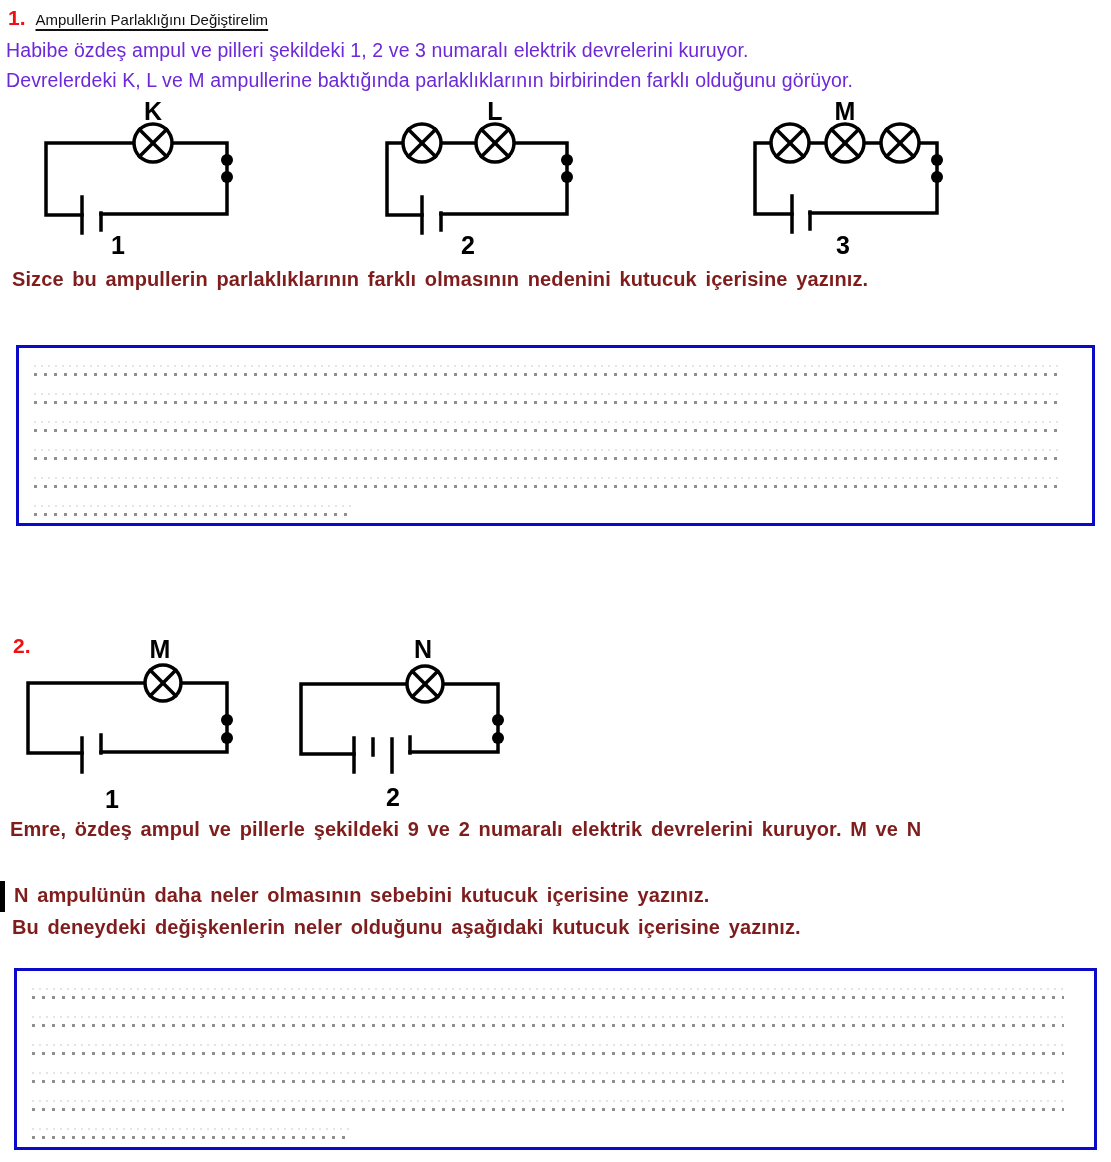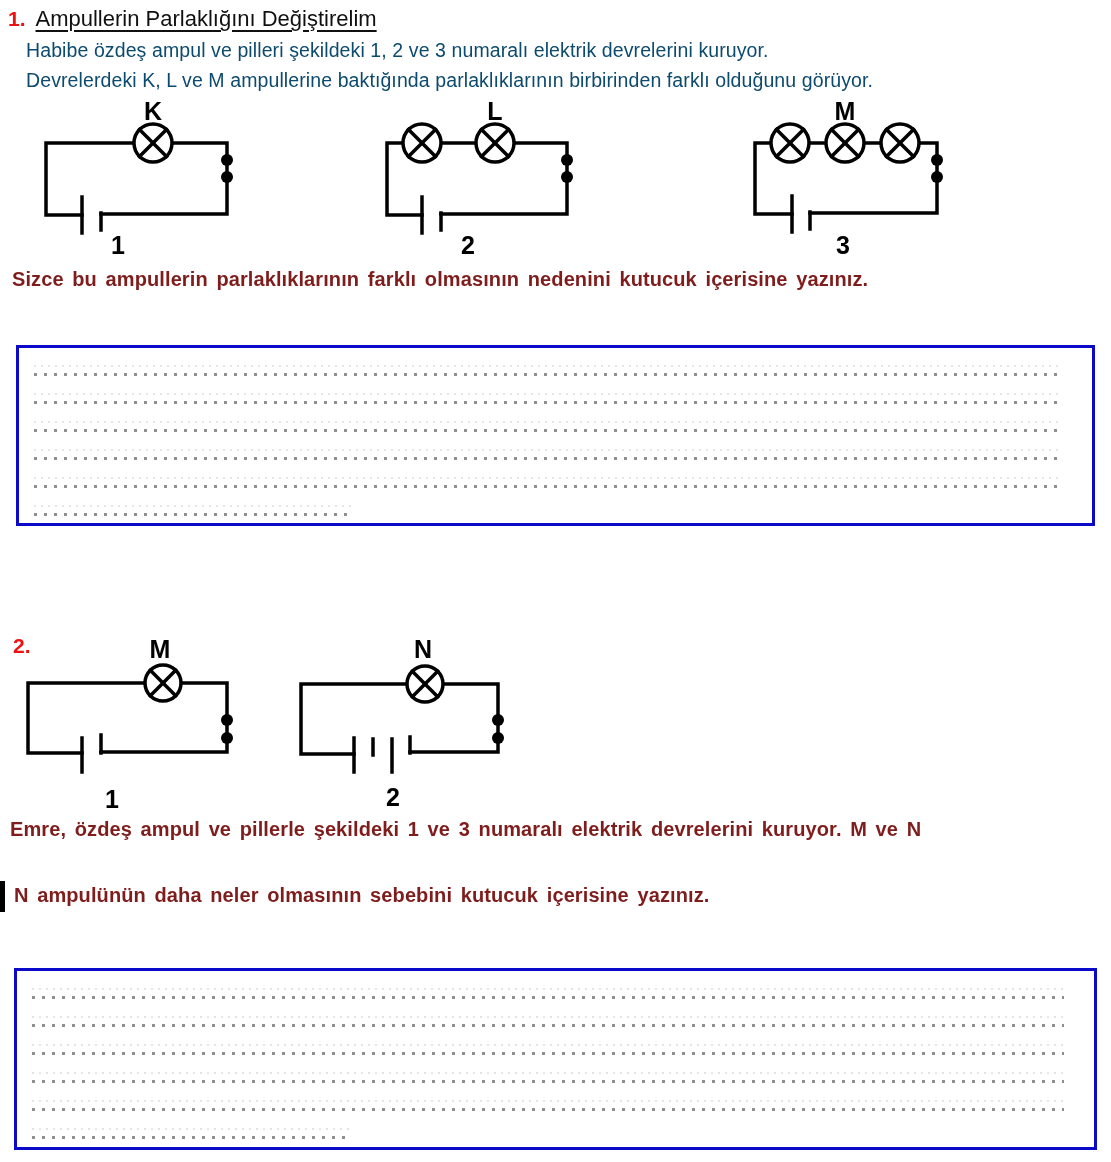--- a/index.html
+++ b/index.html
@@ -1,24 +1,24 @@
 <!DOCTYPE html>
 <html><head>
 <meta charset="utf-8">
 <style>
   html,body{margin:0;padding:0;background:#ffffff;}
   .page{position:relative;width:1111px;height:1162px;background:#ffffff;
         font-family:"Liberation Sans",sans-serif;color:#000;overflow:hidden;}
 
   .title-row{position:absolute;left:8px;top:6px;display:flex;gap:10px;align-items:baseline;white-space:nowrap;}
   .sec-num{color:#ee1111;font-weight:bold;font-size:21px;}
-  .sec-title{font-size:22px;color:#101010;text-decoration:underline;
+  .sec-title{font-size:15px;color:#101010;text-decoration:underline;
              text-decoration-thickness:2px;text-underline-offset:4px;}
 
-  .body-line{position:absolute;left:26px;font-size:19.5px;letter-spacing:.1px;white-space:nowrap;color:#0c4a6e;}
+  .body-line{position:absolute;left:6px;font-size:19.5px;letter-spacing:.1px;white-space:nowrap;color:#6d28d9;}
   .bold-line{position:absolute;left:12px;font-size:20px;font-weight:bold;word-spacing:3px;
              letter-spacing:.1px;white-space:nowrap;color:#7f1d1d;}
 
   .circuit{position:absolute;}
   .circuit path,.circuit line{stroke:#000;stroke-width:3.5;fill:none;stroke-linecap:square;}
   .circuit circle.bulb{stroke:#000;stroke-width:3.5;fill:#fff;}
   .circuit circle.dot{fill:#000;stroke:none;}
   .circuit text{font-family:"Liberation Sans",sans-serif;font-weight:bold;font-size:25px;
                 text-anchor:middle;fill:#000;stroke:none;}
 
@@ -162,23 +162,24 @@
     <line x1="120" y1="103" x2="120" y2="119"></line>
     <circle class="bulb" cx="135" cy="50" r="18"></circle>
     <line x1="122.3" y1="37.3" x2="147.7" y2="62.7"></line>
     <line x1="147.7" y1="37.3" x2="122.3" y2="62.7"></line>
     <circle class="dot" cx="208" cy="86" r="6"></circle>
     <circle class="dot" cx="208" cy="104" r="6"></circle>
     <text x="133" y="24">N</text>
     <text x="103" y="172">2</text>
   </svg>
 
-  <div class="bold-line" style="top:818px;left:10px">Emre, özdeş ampul ve pillerle şekildeki 1 ve 3 numaralı elektrik devrelerini kuruyor. M ve N</div>
+  <div class="bold-line" style="top:818px;left:10px">Emre, özdeş ampul ve pillerle şekildeki 9 ve 2 numaralı elektrik devrelerini kuruyor. M ve N</div>
   <div class="cursor-bar"></div>
   <div class="bold-line" style="top:884px;left:14px">N ampulünün daha neler olmasının sebebini kutucuk içerisine yazınız.</div>
+  <div class="bold-line" style="top:916px;left:12px">Bu deneydeki değişkenlerin neler olduğunu aşağıdaki kutucuk içerisine yazınız.</div>
 
   <div class="answer-box" style="left:14px;top:968px;width:1083px;height:182px">
       <div class="rows-wrap">
         <div class="write-row">
           <div class="pale"></div>
           <div class="dots"></div>
           <div class="zigzag"></div>
         </div>
         <div class="write-row">
           <div class="pale"></div>

